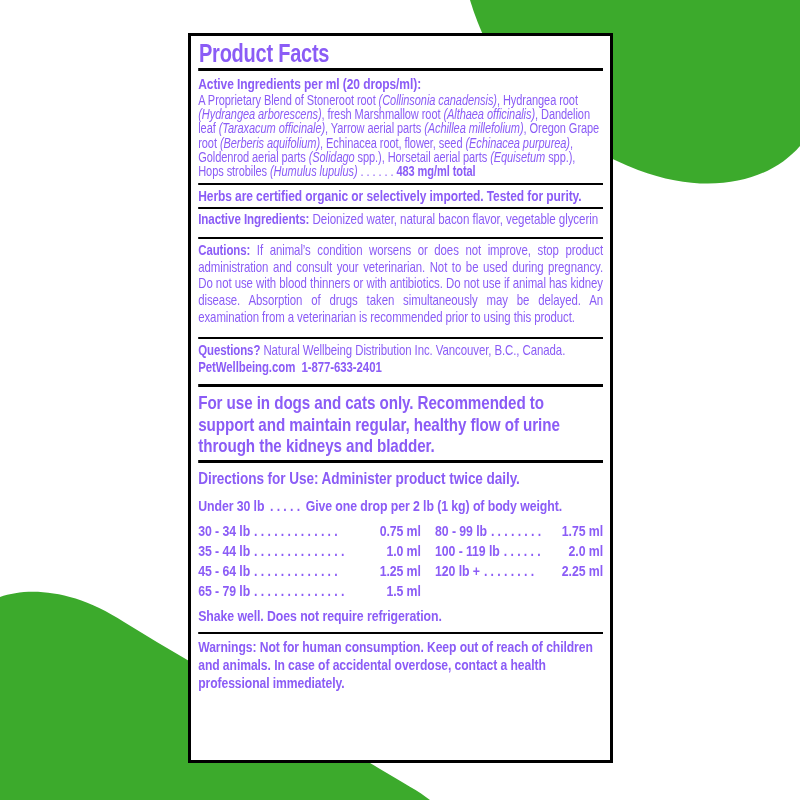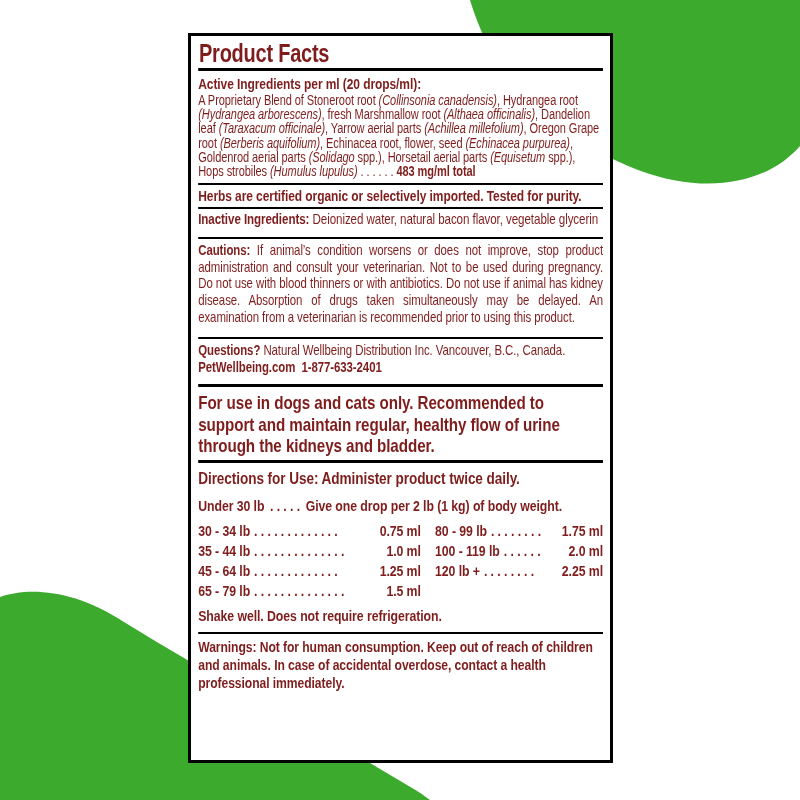--- a/index.html
+++ b/index.html
@@ -1,17 +1,17 @@
 <!DOCTYPE html>
 <html><head>
 <meta charset="utf-8">
 <style>
   html,body{margin:0;padding:0;background:#fff;}
   .canvas{position:relative;width:800px;height:800px;background:#fff;overflow:hidden;
-          font-family:"Liberation Sans",sans-serif;color:#7f1d1d;}
+          font-family:"Liberation Sans",sans-serif;color:#8b5cf6;}
   .blobs{position:absolute;left:0;top:0;width:800px;height:800px;}
   .factbox{position:absolute;left:188px;top:33px;width:425px;height:730px;background:#fff;
            border:3px solid #000;box-sizing:border-box;overflow:hidden;}
   .squeeze{width:524px;transform:scaleX(0.8);transform-origin:0 0;box-sizing:border-box;
            padding:4px 9px 0 9px;letter-spacing:-0.1px;}
   .bold{font-weight:bold;}
   .seg-b{font-weight:bold;}
   .seg-i{font-style:italic;}
   .seg-r{font-style:normal;font-weight:inherit;}
   .rule{height:2px;background:#000;margin-top:3px;}

